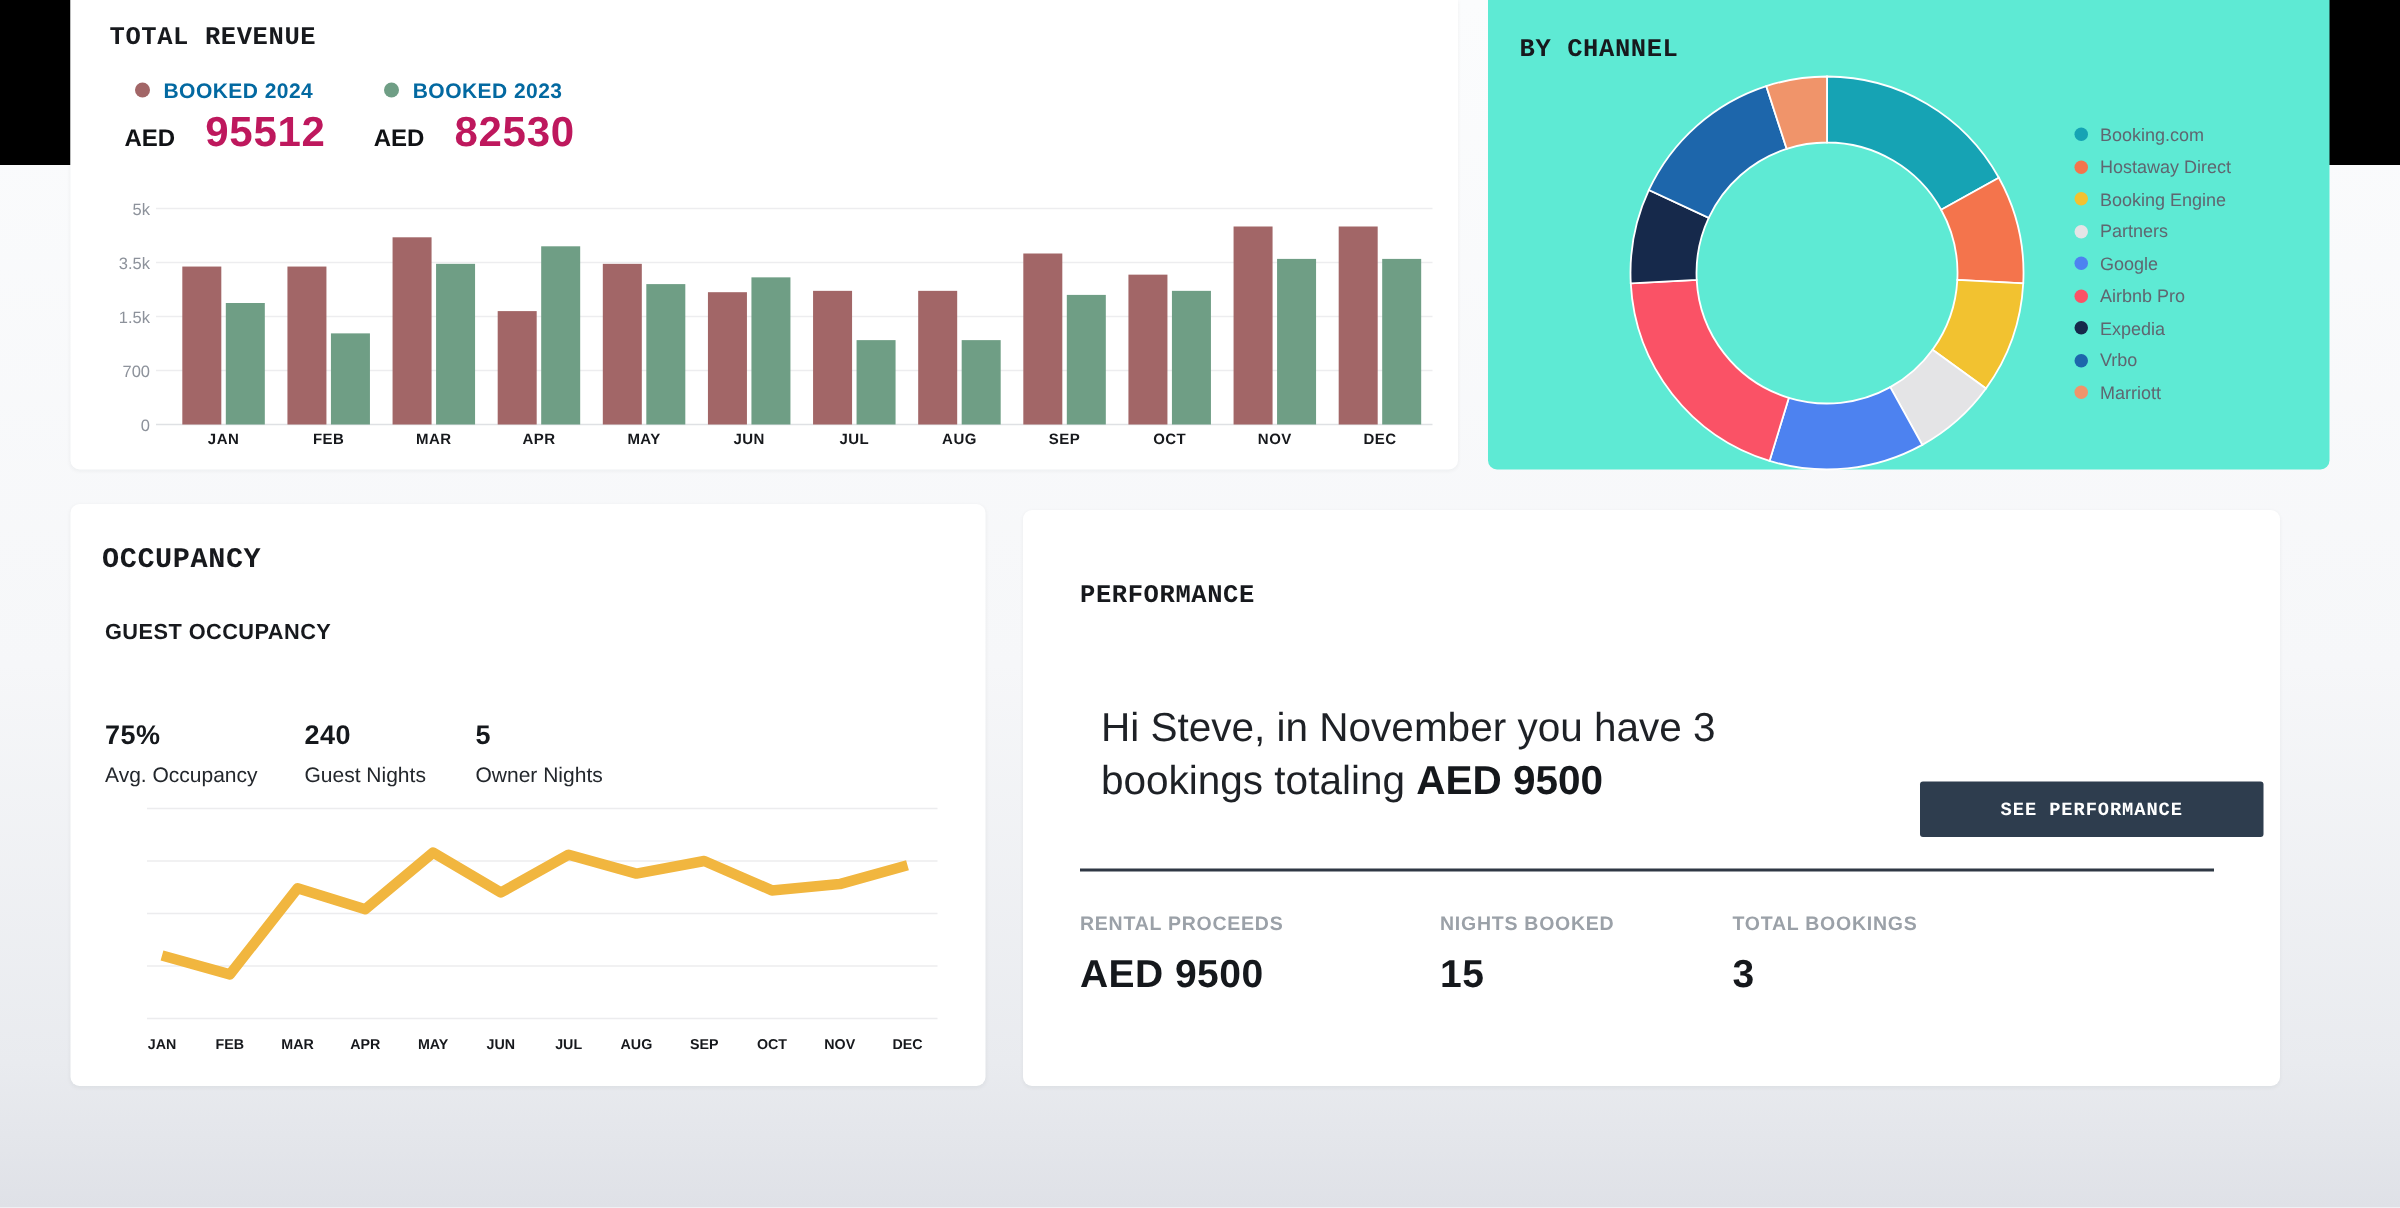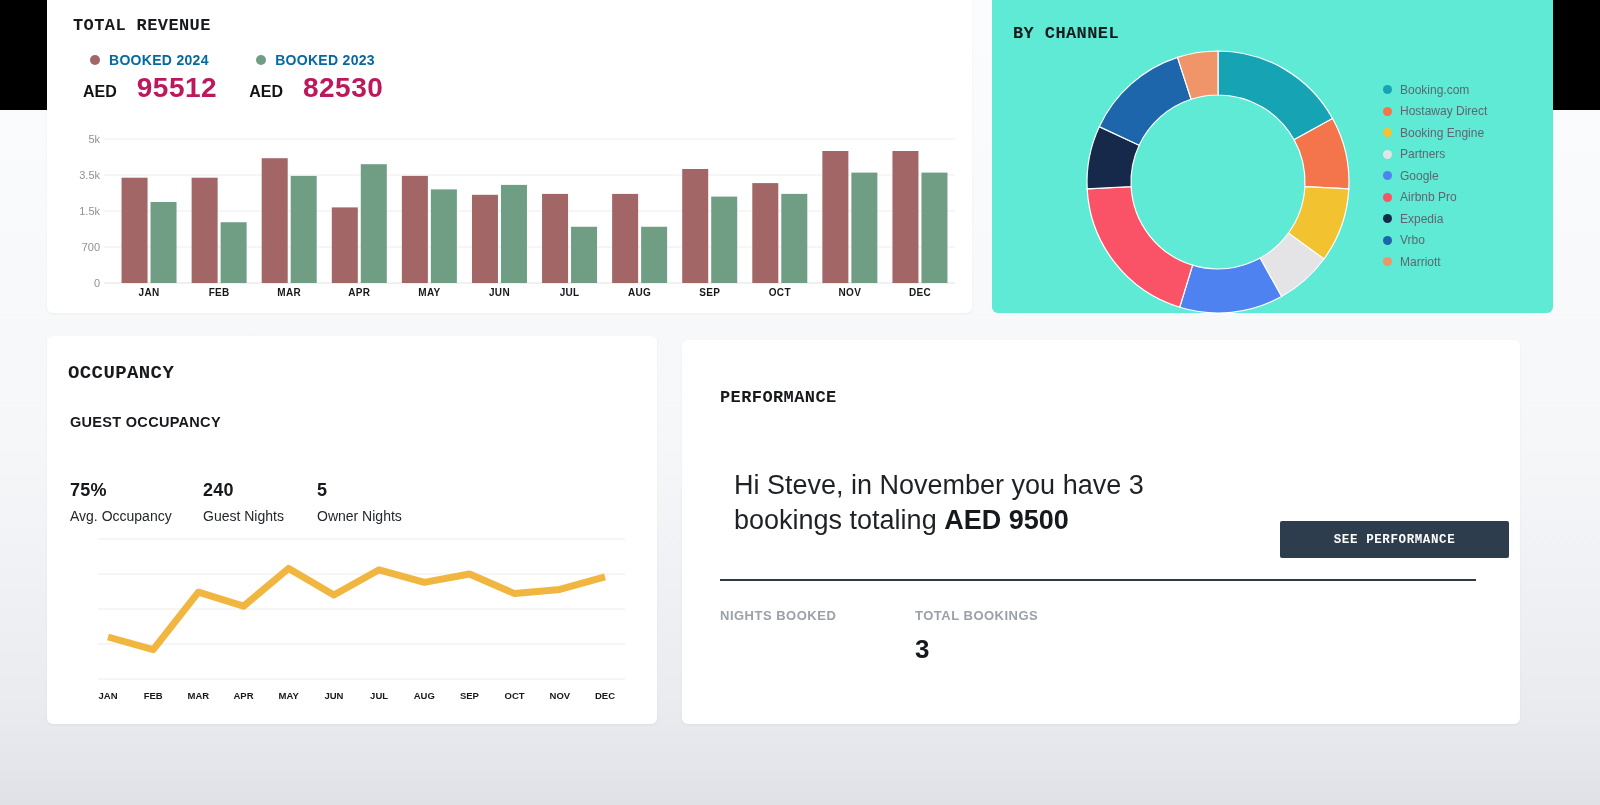--- a/index.html
+++ b/index.html
@@ -235,22 +235,27 @@
         <text x="548" y="173" text-anchor="middle" fill="#16181c" font-size="9.5" font-weight="700">DEC</text>
       </svg>
   </section>
 
   <section class="card performance">
     <h2>PERFORMANCE</h2>
     <p class="perf-message"><span>Hi Steve, in November you have 3 bookings totaling </span><strong>AED 9500</strong></p>
     <button class="see-perf" style="background: rgb(46, 61, 78);">SEE PERFORMANCE</button>
     <div class="perf-divider"></div>
     <div id="perf-stats">
+        <div class="stat" style="width: 240px;">
+          <div class="pl">RENTAL PROCEEDS</div>
+          <div class="pv">AED 9500</div>
+        </div>
         <div class="stat" style="width: 195px;">
           <div class="pl">NIGHTS BOOKED</div>
+          <div class="pv">15</div>
         </div>
         <div class="stat">
           <div class="pl">TOTAL BOOKINGS</div>
           <div class="pv">3</div>
         </div>
       </div>
   </section>
 </div>
 
 </body></html>

